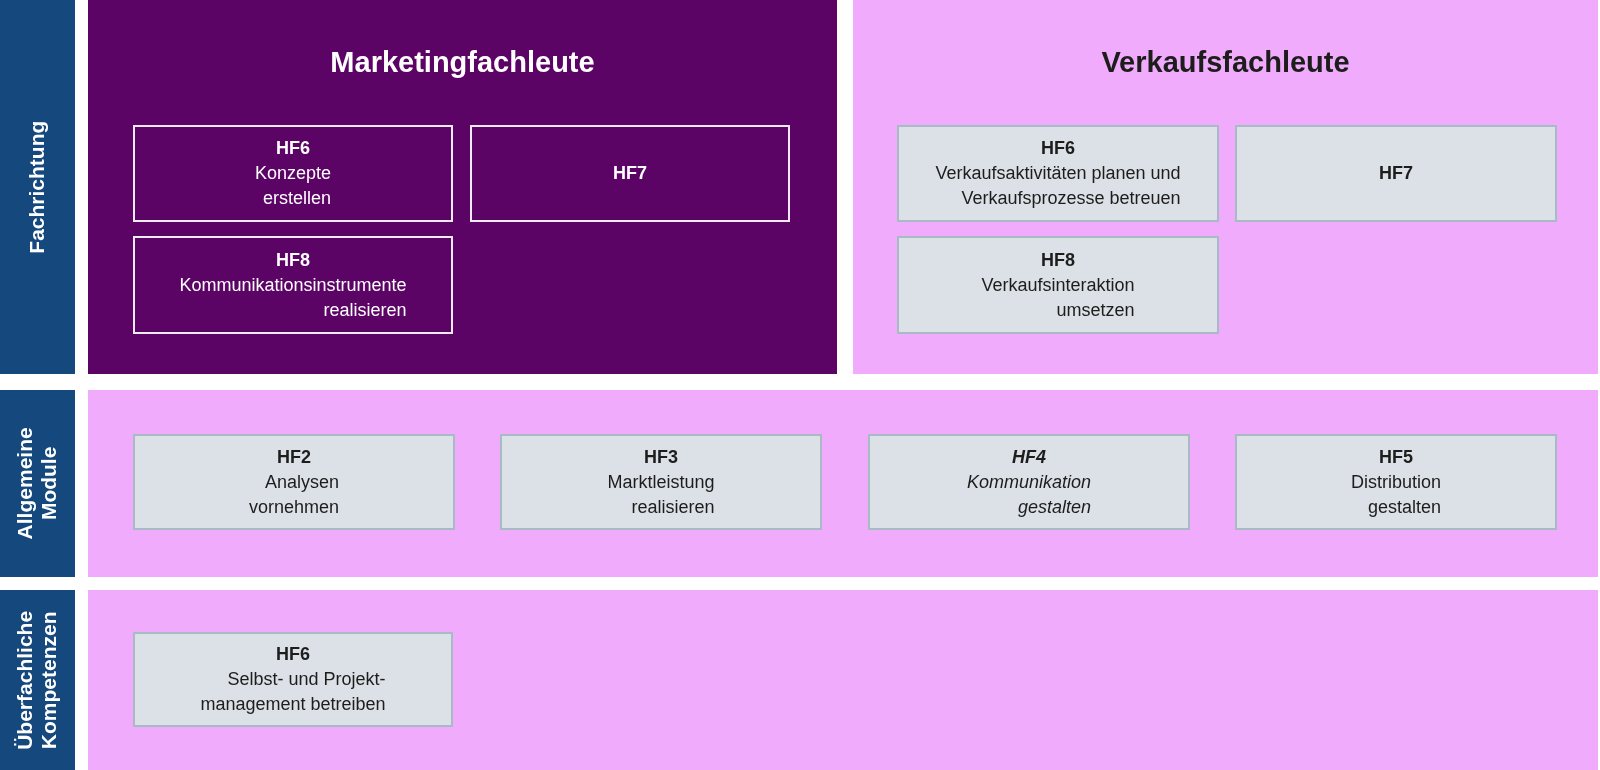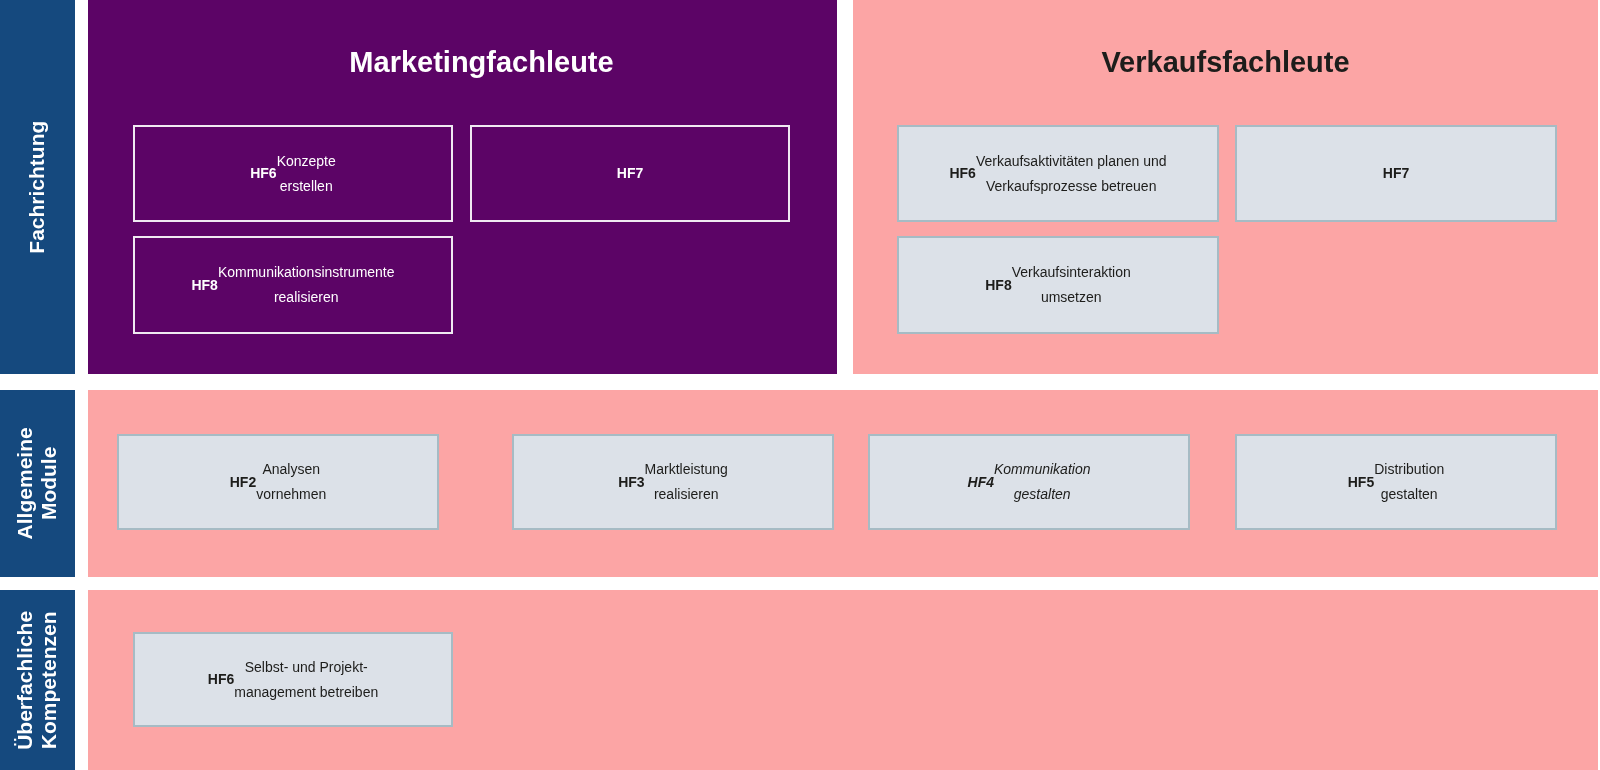--- a/index.html
+++ b/index.html
@@ -12,32 +12,32 @@
     position:absolute;left:0;width:75px;background:#15497e;
     display:flex;align-items:center;justify-content:center;
   }
   .sidebar-label{
     transform:rotate(-90deg);white-space:pre-line;text-align:center;
     color:#ffffff;font-weight:bold;font-size:21px;line-height:1.16;
   }
   
   .panel{position:absolute;box-sizing:border-box;}
   .panel-purple{background:#5c0466;}
-  .panel-gray{background:#fca5a5;}
+  .panel-gray{background:#f0abfc;}
   .panel-title{
     position:absolute;left:0;top:44px;width:100%;text-align:center;
     font-weight:bold;font-size:29px;line-height:36px;
   }
-  .title-light{color:#ffffff;padding-left:19px;}
+  .title-light{color:#ffffff;}
   .title-dark{color:#1d1d1b;}
   
   .box{
     position:absolute;box-sizing:border-box;
-    display:flex;align-items:center;justify-content:center;
-    text-align:center;font-size:14px;line-height:25px;
+    display:flex;flex-direction:column;align-items:center;justify-content:center;
+    text-align:right;font-size:18px;line-height:25px;
   }
   .box-purple{border:2px solid #f0eaf2;color:#ffffff;background:#5c0466;}
   .box-gray{border:2px solid #a6bbc4;color:#1d1d1b;background:#dce1e8;}
   .box-code{font-weight:bold;}
   .box-text{white-space:pre-line;}
 </style>
 </head>
 <body>
 
 <div class="stage">
@@ -84,26 +84,26 @@
       <div class="box-code">HF7</div>
     </div>
     <div class="box box-gray" style="left:44px;top:236px;width:322px;height:98px;">
       <div class="box-code">HF8</div>
       <div class="box-text">Verkaufsinteraktion
 umsetzen</div>
     </div>
   </div>
 
   <div class="panel panel-gray" style="left:88px;top:390px;width:1510px;height:187px;">
-    <div class="box box-gray" style="left:29px;top:44px;width:322px;height:96px;">
+    <div class="box box-gray" style="left:45px;top:44px;width:322px;height:96px;">
       <div class="box-code">HF2</div>
       <div class="box-text">Analysen
 vornehmen</div>
     </div>
-    <div class="box box-gray" style="left:412px;top:44px;width:322px;height:96px;margin-left:12px;">
+    <div class="box box-gray" style="left:412px;top:44px;width:322px;height:96px;">
       <div class="box-code">HF3</div>
       <div class="box-text">Marktleistung
 realisieren</div>
     </div>
     <div class="box box-gray" style="left:780px;top:44px;width:322px;height:96px;font-style:italic;">
       <div class="box-code">HF4</div>
       <div class="box-text">Kommunikation
 gestalten</div>
     </div>
     <div class="box box-gray" style="left:1147px;top:44px;width:322px;height:96px;">

